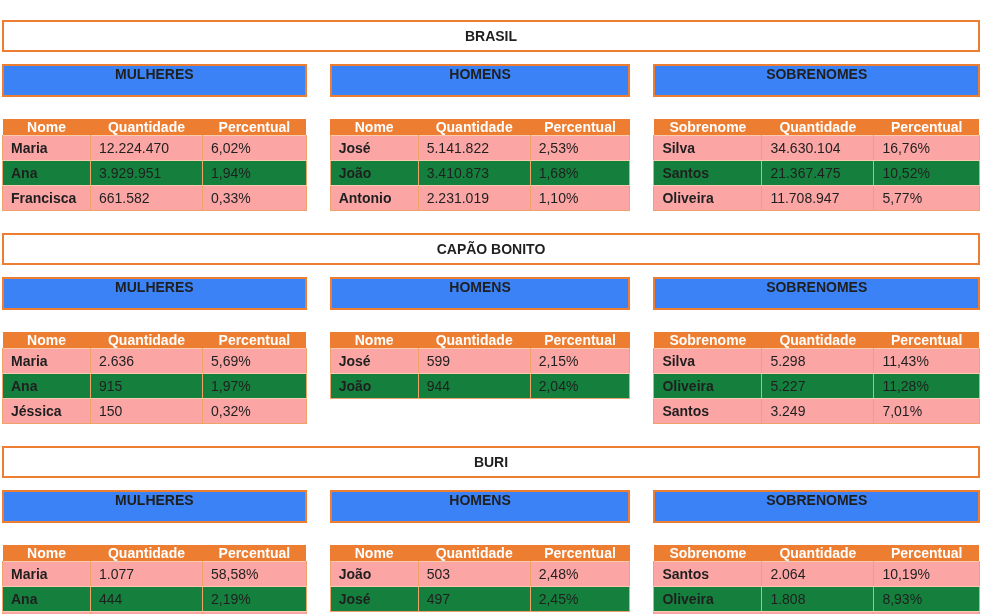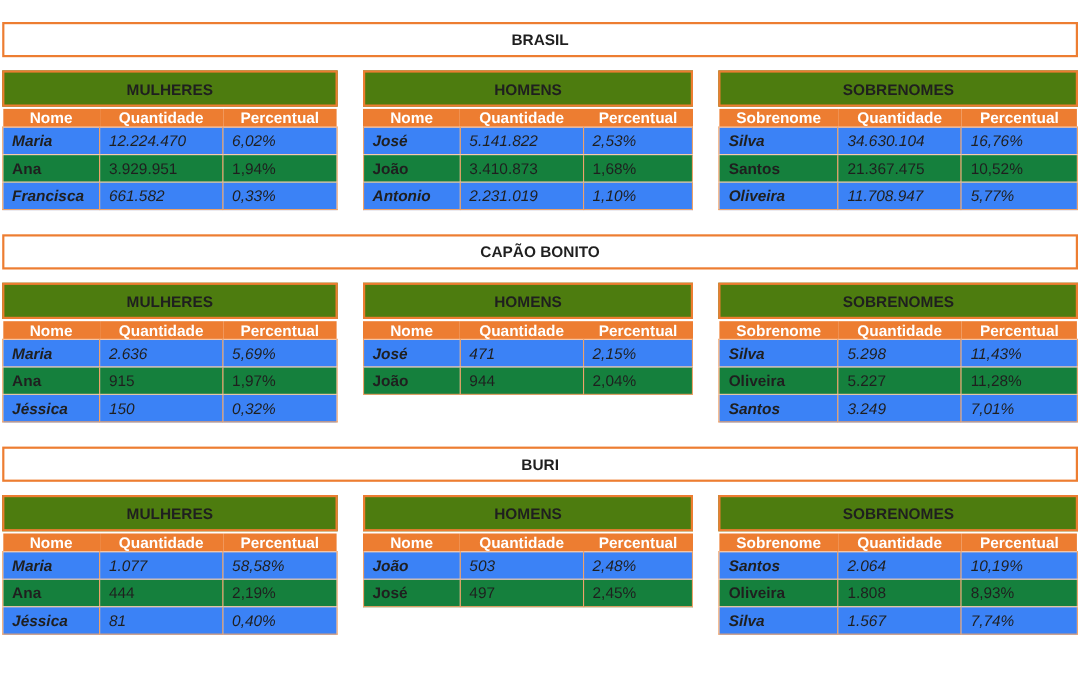--- a/index.html
+++ b/index.html
@@ -16,40 +16,40 @@
     border: 2px solid #ED7D31; background: #ffffff;
     height: 32px; display: flex; align-items: center; justify-content: center;
     font-weight: bold; font-size: 14px; margin-bottom: 12px;
   }
   .tables-row { display: flex; gap: 23px; }
   .tgroup { display: flex; flex-direction: column; }
   .tgroup.w1 { width: 306px; }
   .tgroup.w2 { width: 302px; }
   .tgroup.w3 { width: 328px; }
   .tcaption {
-    border: 2px solid #ED7D31; background: #4d7c0f;
-    height: 33px; display: flex; align-items: center; justify-content: center;
-    font-weight: bold; font-size: 14px; margin-bottom: 2px;
+    border: 2px solid #ED7D31; background: #3b82f6;
+    height: 33px; display: flex; justify-content: center;
+    font-weight: bold; font-size: 14px; margin-bottom: 22px;
   }
   table { border-collapse: collapse; width: 100%; font-size: 14px; table-layout: fixed; }
   col.c1 { width: 88px; }
   col.c2 { width: 112px; }
   .w3 col.c1 { width: 108px; }
   .w3 col.c2 { width: 112px; }
   thead th {
     background: #ED7D31; color: #ffffff; font-weight: bold;
     height: 16px; text-align: center; font-size: 14px;
   }
   tbody td {
     height: 25px; padding: 0 8px; text-align: left; vertical-align: middle;
     border-left: 1px solid #EFA269; border-right: 1px solid #EFA269;
     border-top: 1px solid #F8CBAD; border-bottom: 1px solid #F8CBAD;
   }
   tbody tr:last-child td { border-bottom: 1px solid #EFA269; }
-  tbody tr.odd td { background: #3b82f6; font-style: italic; }
+  tbody tr.odd td { background: #fca5a5; }
   tbody tr.even td { background: #15803d; }
   td.c-name { font-weight: bold; }
 </style>
 </head>
 <body>
 
 <div class="page">
 
   <div class="section">
     <div class="section-title">
@@ -227,21 +227,21 @@
           <thead>
             <tr>
               <th>Nome</th>
               <th>Quantidade</th>
               <th>Percentual</th>
             </tr>
           </thead>
           <tbody>
             <tr class="odd">
               <td class="c-name">José</td>
-              <td>471</td>
+              <td>599</td>
               <td>2,15%</td>
             </tr>
             <tr class="even">
               <td class="c-name">João</td>
               <td>944</td>
               <td>2,04%</td>
             </tr>
           </tbody>
         </table>
       </div>

